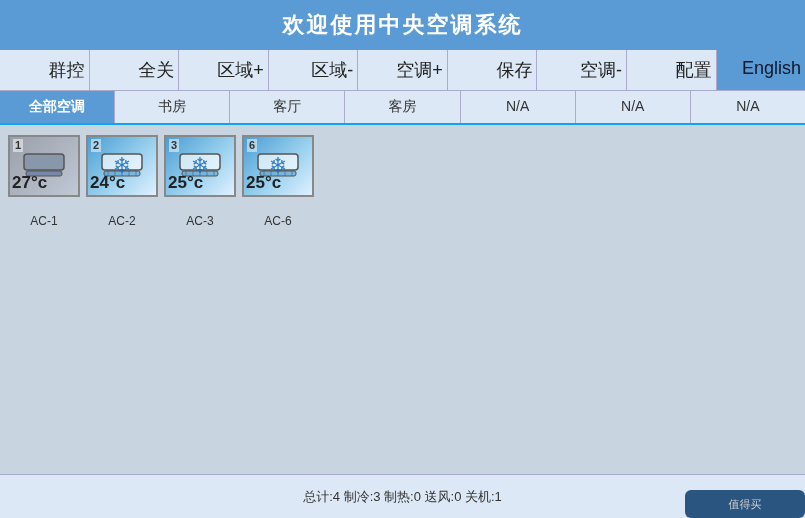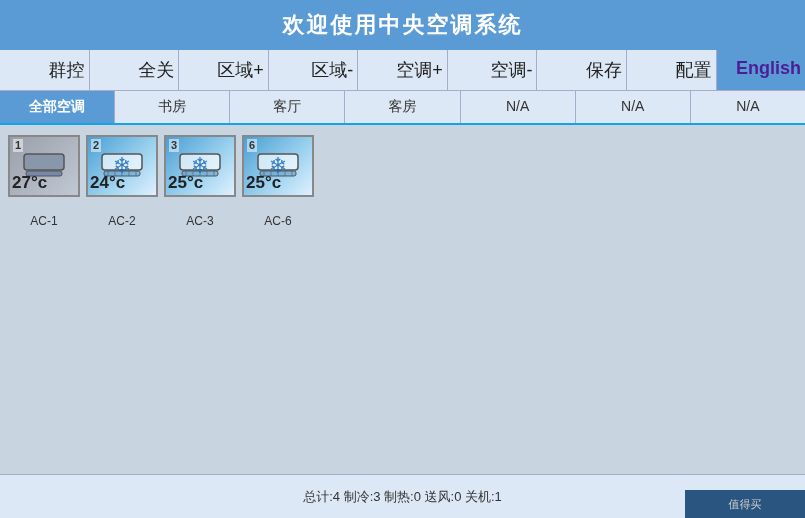--- a/index.html
+++ b/index.html
@@ -36,22 +36,22 @@
       font-size: 18px;
       border-right: 1px solid #aac;
       cursor: pointer;
       background: #dce8f5;
       color: #222;
       user-select: none;
     }
     .toolbar-btn:last-child { border-right: none; }
     .toolbar-btn.english {
       background: #5b9bd5;
-      color: #4c1d95;
-      font-weight: bold;
+      color: #0f172a;
+      font-weight: normal;
     }
 
     
     #zone-tabs {
       display: flex;
       background: #dce8f5;
       border-bottom: 2px solid #0ea5e9;
     }
     .zone-tab {
       flex: 1;
@@ -171,37 +171,38 @@
       bottom: 0;
       right: 0;
       width: 120px;
       height: 28px;
       background: #2a5580;
       display: flex;
       align-items: center;
       justify-content: center;
       color: #ccc;
       font-size: 11px;
+      border-radius: 6px;
     }
   </style>
 </head>
 <body>
 
 <div id="title-bar">
   <span>欢迎使用中央空调系统</span>
 </div>
 
 <div id="toolbar">
     <div class="toolbar-btn">群控</div>
     <div class="toolbar-btn">全关</div>
     <div class="toolbar-btn">区域+</div>
     <div class="toolbar-btn">区域-</div>
     <div class="toolbar-btn">空调+</div>
+    <div class="toolbar-btn">保存</div>
     <div class="toolbar-btn">空调-</div>
-    <div class="toolbar-btn">保存</div>
     <div class="toolbar-btn">配置</div>
     <div class="toolbar-btn english">English</div>
   </div>
 
 <div id="zone-tabs">
     <div class="zone-tab active">全部空调</div>
     <div class="zone-tab">书房</div>
     <div class="zone-tab">客厅</div>
     <div class="zone-tab">客房</div>
     <div class="zone-tab">N/A</div>

